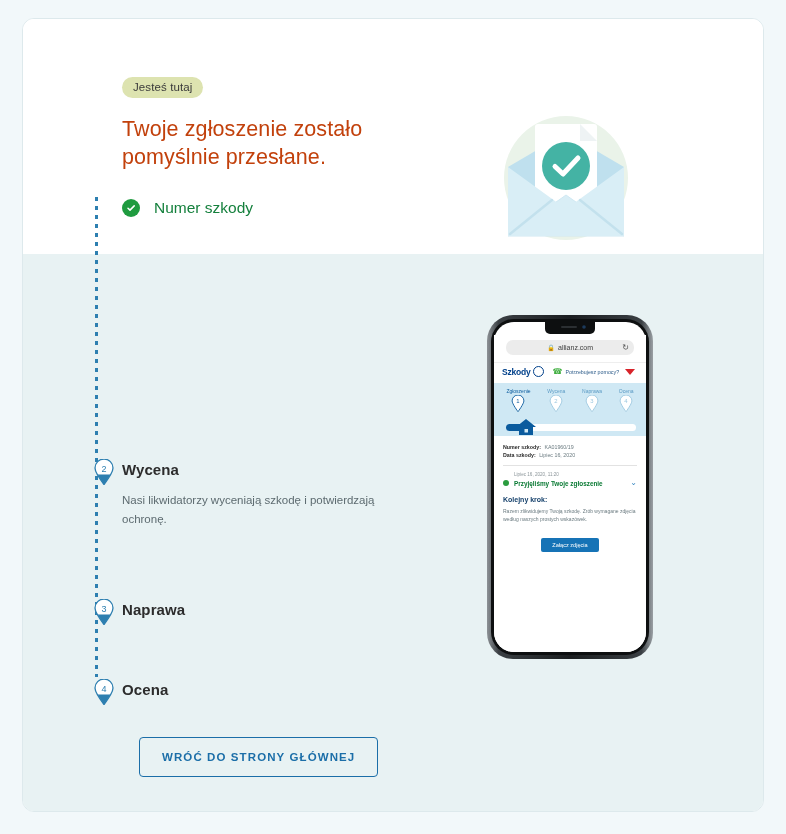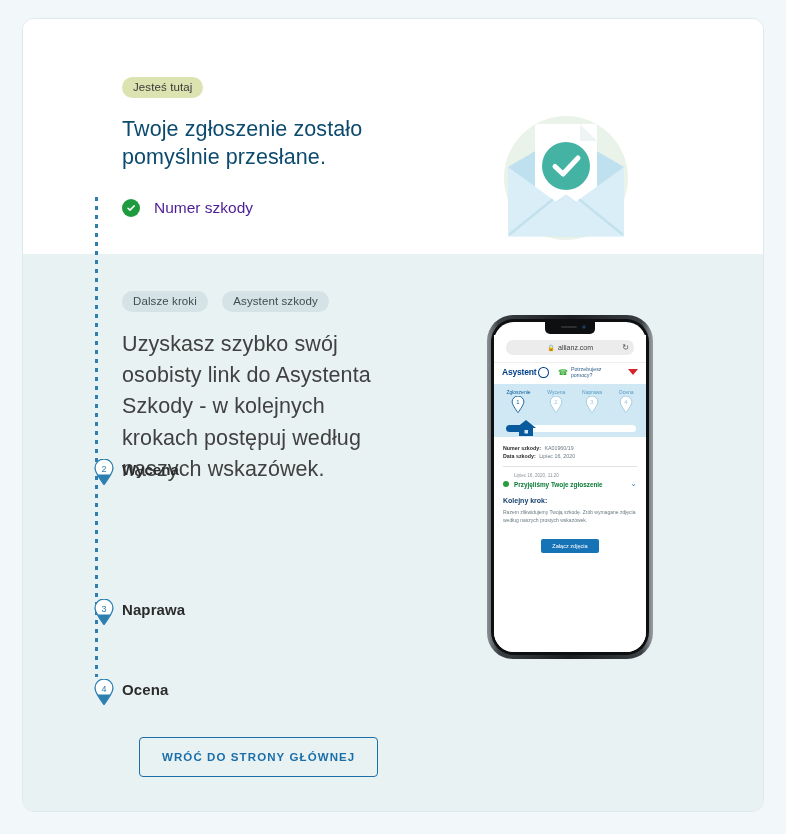--- a/index.html
+++ b/index.html
@@ -29,29 +29,29 @@
   
   .badge{
     display:inline-block;border-radius:11px;padding:4px 11px 5px;
     font-size:11.5px;color:#3a3a3a;letter-spacing:.1px;vertical-align:middle;
   }
   .badge-olive{background:#dde3b0;}
   .badge-grey{background:#d5e2e6;color:#3f4e52;}
 
   
   .h1{
-    font-size:21.5px;color:#0c4a6e;font-weight:400;line-height:1.32;
+    font-size:21.5px;color:#c2410c;font-weight:400;line-height:1.32;
     letter-spacing:.1px;
   }
   .h2{
     font-size:21.5px;color:#414141;font-weight:400;line-height:1.45;
     letter-spacing:.1px;
   }
   .row-check{display:flex;align-items:center;gap:14px;}
-  .numer{font-size:15.5px;color:#4c1d95;}
+  .numer{font-size:15.5px;color:#15803d;}
   .check-badge{
     width:18px;height:18px;border-radius:50%;background:#1f9b3f;
     display:flex;align-items:center;justify-content:center;flex:none;
   }
   .step-title{font-size:15px;font-weight:700;color:#2c2c2c;letter-spacing:.1px;}
   .step-p{font-size:11.5px;line-height:1.62;color:#5d6b70;margin:6px 0 0;}
   .step-p b{color:#2c3b40;font-weight:700;}
 
   
   .pin{position:absolute;left:-28px;top:-2px;width:20px;height:26px;}
@@ -103,35 +103,31 @@
       <path d="M30 139 L88 98 L146 139 Z" fill="#d9eef6"></path>
       <path d="M30 139 L88 98 L146 139 Z" fill="none" stroke="#cfe8f2" stroke-width="1"></path>
       <path d="M30 70 L88 112 L146 70 L146 139 L30 139 Z" fill="#d9eef6"></path>
       <path d="M32 137 L74 103" stroke="#c3e1ed" stroke-width="2.5" fill="none" stroke-linecap="round"></path>
       <path d="M144 137 L102 103" stroke="#c3e1ed" stroke-width="2.5" fill="none" stroke-linecap="round"></path>
       <circle cx="88" cy="69" r="24" fill="#44b3a4"></circle>
       <path d="M77 69.5 L85 77 L100 61" fill="none" stroke="#ffffff" stroke-width="5" stroke-linecap="round" stroke-linejoin="round"></path>
     </svg>
   </div>
 
-  <div style="position:absolute;left:99px;top:272px;width:280px;">
-    <span class="badge badge-grey">Dalsze kroki</span>
-    <span class="badge badge-grey" style="margin-left:10px;">Asystent szkody</span>
-    <div class="h2" style="margin-top:17px;">Uzyskasz szybko swój osobisty link do Asystenta Szkody - w kolejnych krokach postępuj według naszych wskazówek.</div>
-  </div>
 
   <div style="position:absolute;left:99px;top:442px;width:260px;">
     <div class="pin">
       <svg width="20" height="26" viewBox="0 0 20 26" aria-hidden="true">
         <path d="M10 25.5 C10 25.5 19 13.5 19 9 A9 9 0 1 0 1 9 C1 13.5 10 25.5 10 25.5 Z" fill="#ffffff" stroke="#2d7fb0" stroke-width="1.3"></path>
         <path d="M3.6 15.5 C5.6 19.3 10 25.5 10 25.5 C10 25.5 14.4 19.3 16.4 15.5 Z" fill="#2d7fb0"></path>
         <text x="10" y="12.6" font-family="Liberation Sans, sans-serif" font-size="9" fill="#2d7fb0" text-anchor="middle">2</text>
       </svg>
     </div>
     <div class="step-title">Wycena</div>
+    <p class="step-p" style="margin-top:13px;">Nasi likwidatorzy wyceniają szkodę i potwierdzają ochronę.</p>
   </div>
 
   <div style="position:absolute;left:99px;top:582px;width:260px;">
     <div class="pin">
       <svg width="20" height="26" viewBox="0 0 20 26" aria-hidden="true">
         <path d="M10 25.5 C10 25.5 19 13.5 19 9 A9 9 0 1 0 1 9 C1 13.5 10 25.5 10 25.5 Z" fill="#ffffff" stroke="#2d7fb0" stroke-width="1.3"></path>
         <path d="M3.6 15.5 C5.6 19.3 10 25.5 10 25.5 C10 25.5 14.4 19.3 16.4 15.5 Z" fill="#2d7fb0"></path>
         <text x="10" y="12.6" font-family="Liberation Sans, sans-serif" font-size="9" fill="#2d7fb0" text-anchor="middle">3</text>
       </svg>
     </div>
@@ -177,21 +173,21 @@
       <div style="padding:5px 12px 7px;background:#fff;">
         <div style="background:#ececec;border-radius:7px;height:15px;display:flex;align-items:center;
                     justify-content:center;position:relative;">
           <span style="font-size:6.5px;color:#4a4a4a;margin-right:3px;">🔒</span>
           <span class="phone-screen-txt" style="font-size:7px;color:#3c3c3c;">allianz.com</span>
           <span style="position:absolute;right:5px;font-size:8px;color:#555;">↻</span>
         </div>
       </div>
 
       <div style="display:flex;align-items:center;padding:3px 8px 6px;border-top:1px solid #eee;">
-        <span class="phone-screen-txt" style="font-size:8.5px;font-weight:700;color:#00408a;letter-spacing:-.2px;">Asystent</span>
+        <span class="phone-screen-txt" style="font-size:8.5px;font-weight:700;color:#00408a;letter-spacing:-.2px;">Szkody</span>
         <span style="display:inline-block;width:9px;height:9px;border-radius:50%;border:1.1px solid #00408a;margin-left:2px;"></span>
         <span style="font-size:8px;color:#3fae3f;margin-left:9px;">☎</span>
         <span class="phone-screen-txt" style="font-size:5.3px;color:#2d5c8a;margin-left:3px;">Potrzebujesz pomocy?</span>
         <span style="margin-left:6px;width:0;height:0;border-left:5px solid transparent;
                      border-right:5px solid transparent;border-top:6px solid #d8232a;"></span>
       </div>
 
       <div style="background:#cfe8f4;padding:5px 4px 0;">
         <div style="display:flex;justify-content:space-around;">
           <div style="text-align:center;">

